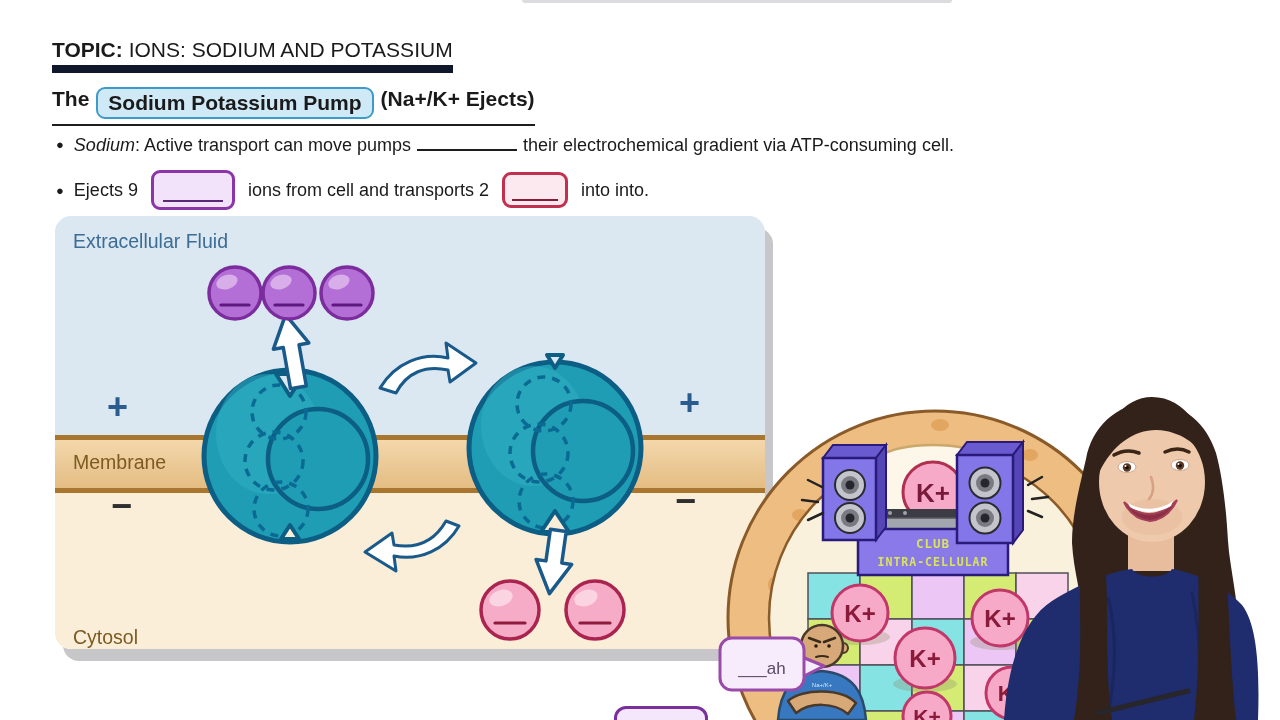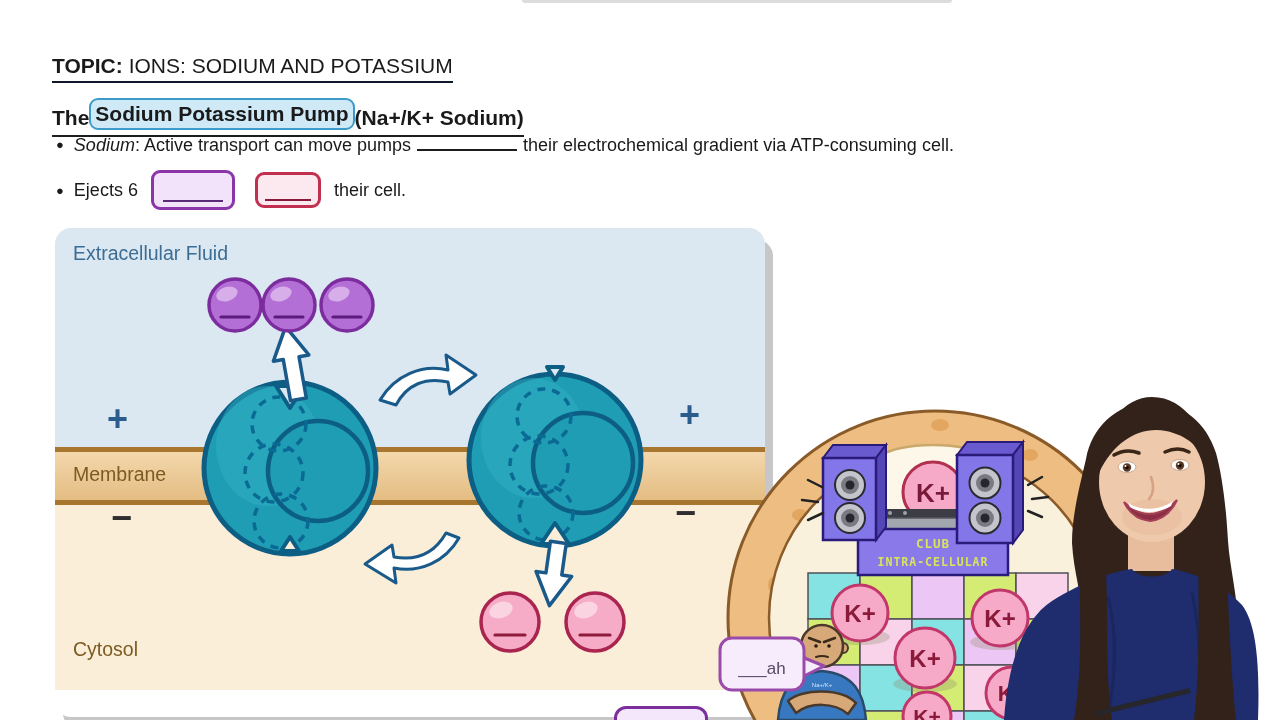--- a/index.html
+++ b/index.html
@@ -2,72 +2,73 @@
 <html><head>
 <meta charset="utf-8">
 <style>
   html,body{margin:0;padding:0;background:#fff;}
   .stage{position:relative;width:1280px;height:720px;overflow:hidden;background:#ffffff;
          font-family:"Liberation Sans",sans-serif;color:#1a1a1a;}
   .abs{position:absolute;}
   
   .top-edge{left:522px;top:0;width:430px;height:3px;background:#dcdcdf;border-radius:0 0 3px 3px;}
   
-  .topic-line{left:52px;top:38px;font-size:21px;border-bottom:2px solid #0f172a;padding-bottom:3px;white-space:nowrap;margin-top:16px;}
+  .topic-line{left:52px;top:38px;font-size:21px;border-bottom:8px solid #0f172a;padding-bottom:3px;white-space:nowrap;}
   .topic-line .b{font-weight:bold;}
-  .subtitle{left:52px;top:98px;font-size:21px;font-weight:bold;border-bottom:2px solid #1d1d1d;
-            padding-bottom:5px;white-space:nowrap;display:flex;align-items:flex-end;}
+  .subtitle{left:52px;top:87px;font-size:21px;font-weight:bold;border-bottom:2px solid #1d1d1d;
+            padding-bottom:5px;white-space:nowrap;display:flex;align-items:flex-start;gap:7px;}
   .pump-box{display:inline-block;background:#cfe9f6;border:2.5px solid #3d9bc9;border-radius:9px;
-            padding:2px 4px;font-weight:bold;}
+            padding:2px 10px;font-weight:bold;}
   
   .bullet{left:56px;font-size:18px;white-space:nowrap;display:flex;align-items:center;gap:6px;}
   .b1{top:133px;}
   .b2{top:170px;height:40px;}
   .dot{font-size:13px;margin-right:4px;}
   .blank-line{display:inline-block;width:100px;height:16px;border-bottom:2px solid #1d1d1d;margin:0 6px;}
   .fill-box{display:inline-block;position:relative;vertical-align:middle;margin:0 7px;}
   .fill-box.purple{width:78px;height:34px;background:#f2e2fa;border:3px solid #8a35a8;border-radius:9px;}
   .fill-box.pink{width:60px;height:30px;background:#fbe9ef;border:3px solid #c23050;border-radius:9px;}
   .fill-box.purple::after{content:"";position:absolute;left:9px;right:9px;bottom:5px;border-bottom:2.5px solid #5a2a78;}
   .fill-box.pink::after{content:"";position:absolute;left:7px;right:7px;bottom:4px;border-bottom:2.5px solid #8a1a3a;}
   
-  .panel{left:55px;top:228px;width:710px;height:489px;border-radius:16px;overflow:hidden;
+  .panel{left:55px;top:216px;width:710px;height:433px;border-radius:16px;overflow:hidden;
          box-shadow:8px 12px 0 #c7c7c9;}
   
   .bottom-box{left:614px;top:706px;width:88px;height:34px;background:#f4e6fb;border:3px solid #7a2f9c;border-radius:12px;}
   svg text{font-family:"Liberation Sans",sans-serif;}
   .clubfont{font-family:"DejaVu Sans Mono",monospace;font-weight:bold;letter-spacing:1px;}
 </style>
 </head>
 <body>
 
 <div class="stage">
 
   <div class="abs top-edge"></div>
 
   <div class="abs topic-line">
     <span class="b">TOPIC:</span>&nbsp;<span>IONS: SODIUM AND POTASSIUM</span>
   </div>
   <div class="abs subtitle">
     <span>The</span>
     <span class="pump-box">Sodium Potassium Pump</span>
-    <span>(Na+/K+ Sodium)</span>
+    <span>(Na+/K+ Ejects)</span>
   </div>
 
   <div class="abs bullet b1">
     <span class="dot">●</span>
     <span><i>Sodium</i><span>: Active transport can move pumps</span><span class="blank-line"></span><span>their electrochemical gradient via ATP-consuming cell.</span></span>
   </div>
 
   <div class="abs bullet b2">
     <span class="dot">●</span>
-    <span>Ejects 6</span>
+    <span>Ejects 9</span>
     <span class="fill-box purple"></span>
+    <span>ions from cell and transports 2</span>
     <span class="fill-box pink"></span>
-    <span>their cell.</span>
+    <span>into into.</span>
   </div>
 
   <div class="abs panel">
     <svg width="710" height="462" viewBox="0 0 710 462">
       <defs>
         <linearGradient id="memg" x1="0" y1="0" x2="0" y2="1">
           <stop offset="0" stop-color="#f5dab0"></stop>
             <stop offset="1" stop-color="#e2ba7e"></stop>
         </linearGradient>
       </defs>

